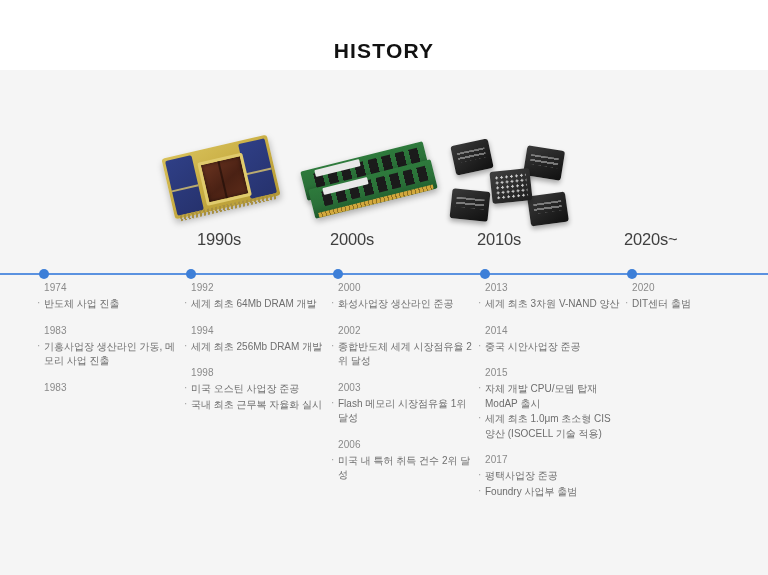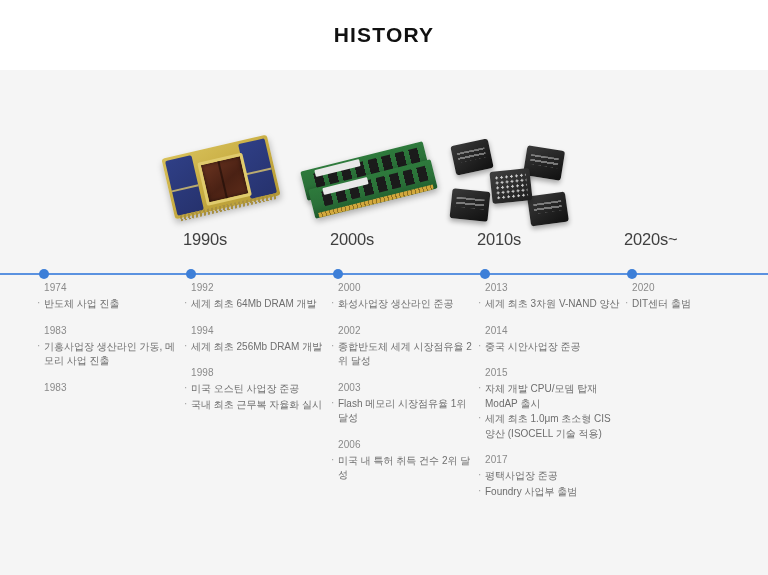--- a/index.html
+++ b/index.html
@@ -15,20 +15,21 @@
     position: relative;
   }
 
   
   .title-bar {
     height: 70px;
     background: #ffffff;
     display: flex;
     align-items: center;
     justify-content: center;
+    margin-top: 16px;
   }
   .page-title {
     font-size: 21px;
     font-weight: bold;
     letter-spacing: 1.2px;
     color: #111111;
   }
 
   
   .history-panel {
@@ -348,21 +349,21 @@
             <div class="grid"></div>
           </div>
       </div>
     </div>
 
   </div>
 
   <div class="timeline">
     <div class="axis-line"></div>
 
-    <div class="decade-label" style="left:183px">1990s</div>
+    <div class="decade-label" style="left:197px">1990s</div>
     <div class="decade-label" style="left:330px">2000s</div>
     <div class="decade-label" style="left:477px">2010s</div>
     <div class="decade-label" style="left:624px">2020s~</div>
 
     <div class="axis-node" style="left:44px"></div>
     <div class="axis-node" style="left:191px"></div>
     <div class="axis-node" style="left:338px"></div>
     <div class="axis-node" style="left:485px"></div>
     <div class="axis-node" style="left:632px"></div>
   </div>

